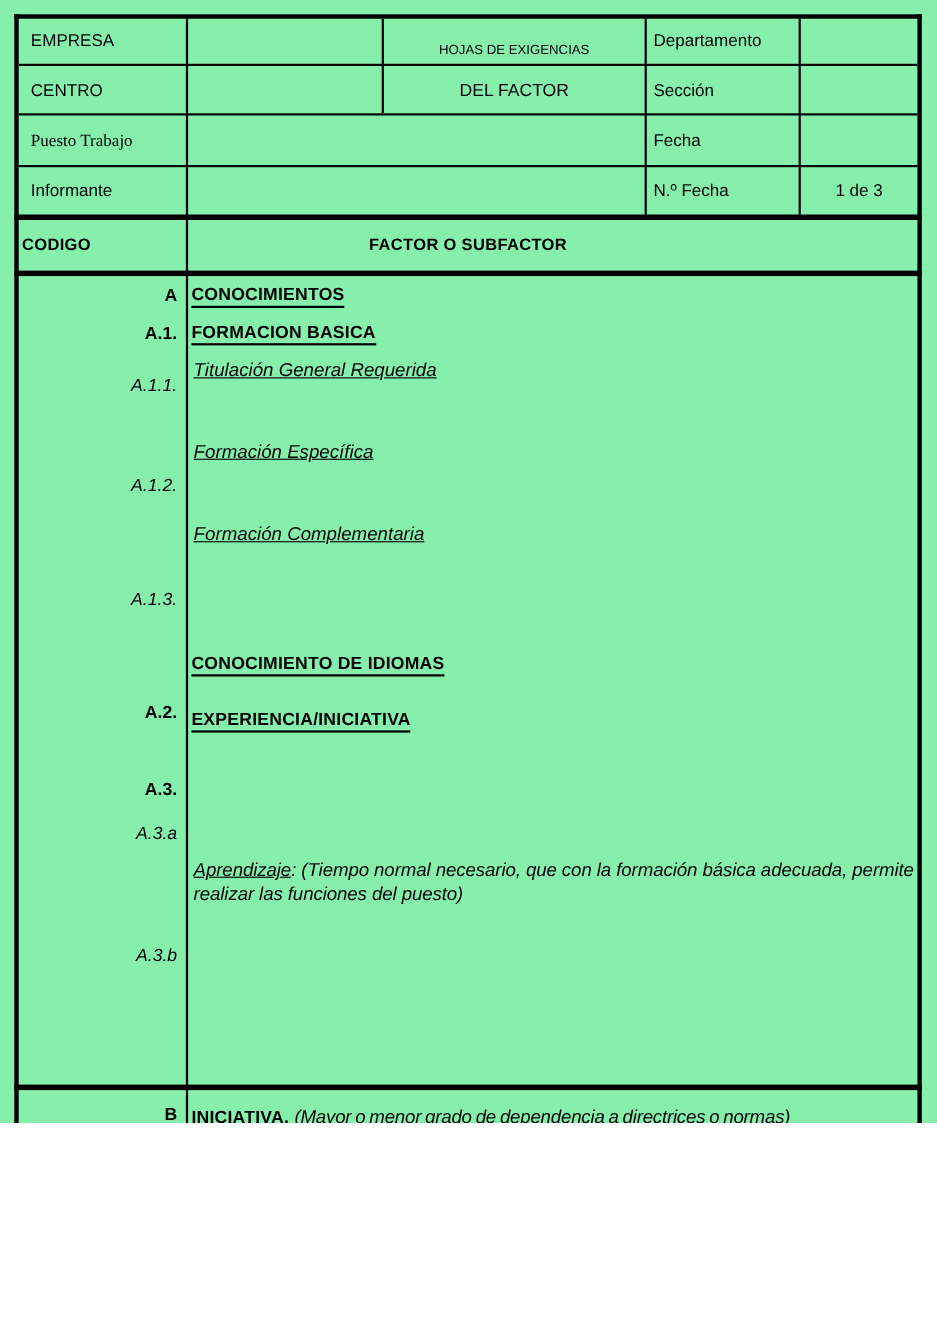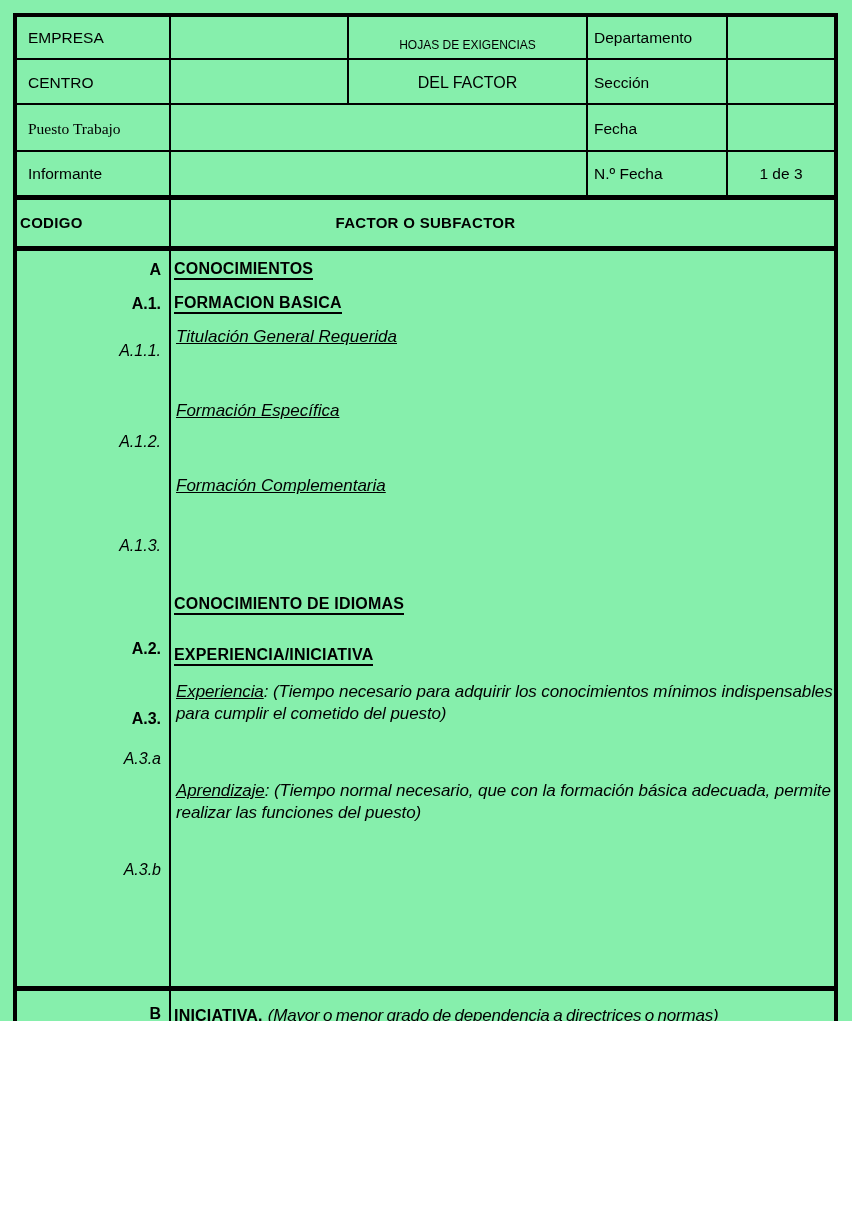--- a/index.html
+++ b/index.html
@@ -90,21 +90,20 @@
   <div class="t ci code" style="top:860px;">A.3.b</div>
 
   <div class="t bu" style="left:174px;top:259px;">CONOCIMIENTOS</div>
   <div class="t bu" style="left:174px;top:293px;">FORMACION BASICA</div>
   <div class="t su" style="left:176px;top:327px;">Titulación General Requerida</div>
   <div class="t su" style="left:176px;top:401px;">Formación Específica</div>
   <div class="t su" style="left:176px;top:476px;">Formación Complementaria</div>
   <div class="t bu" style="left:174px;top:574px;margin-top:20px;">CONOCIMIENTO DE IDIOMAS</div>
   <div class="t bu" style="left:174px;top:645px;">EXPERIENCIA/INICIATIVA</div>
 
-  <div class="para" style="left:176px;top:681px;"><span class="plab">Experiencia</span><span>: (Tiempo necesario para adquirir los conocimientos mínimos indispensables para cumplir el cometido del puesto)</span></div>
 
   <div class="para" style="left:176px;top:752px;margin-top:28px;"><span class="plab">Aprendizaje</span><span>: (Tiempo normal necesario, que con la formación básica adecuada, permite realizar las funciones del puesto)</span></div>
 
   <div class="t cb code" style="top:1004px;">B</div>
   <div class="fline" style="left:174px;top:1004px;"><span class="ft">INICIATIVA.</span><span class="fn">(Mayor o menor grado de dependencia a directrices o normas)</span></div>
 
   <div class="t cb code" style="top:1102px;">C</div>
 
 </div>
 

